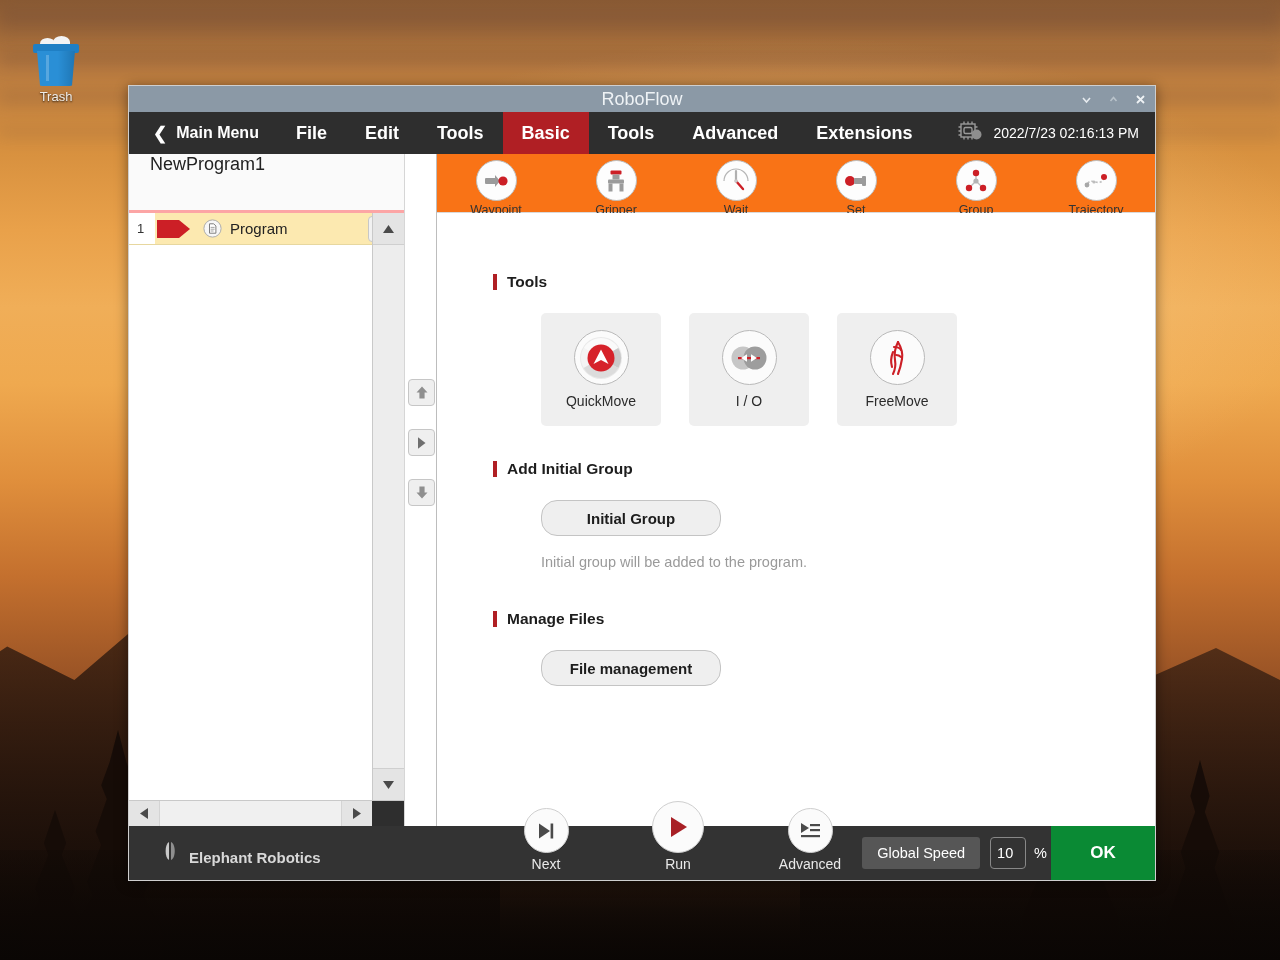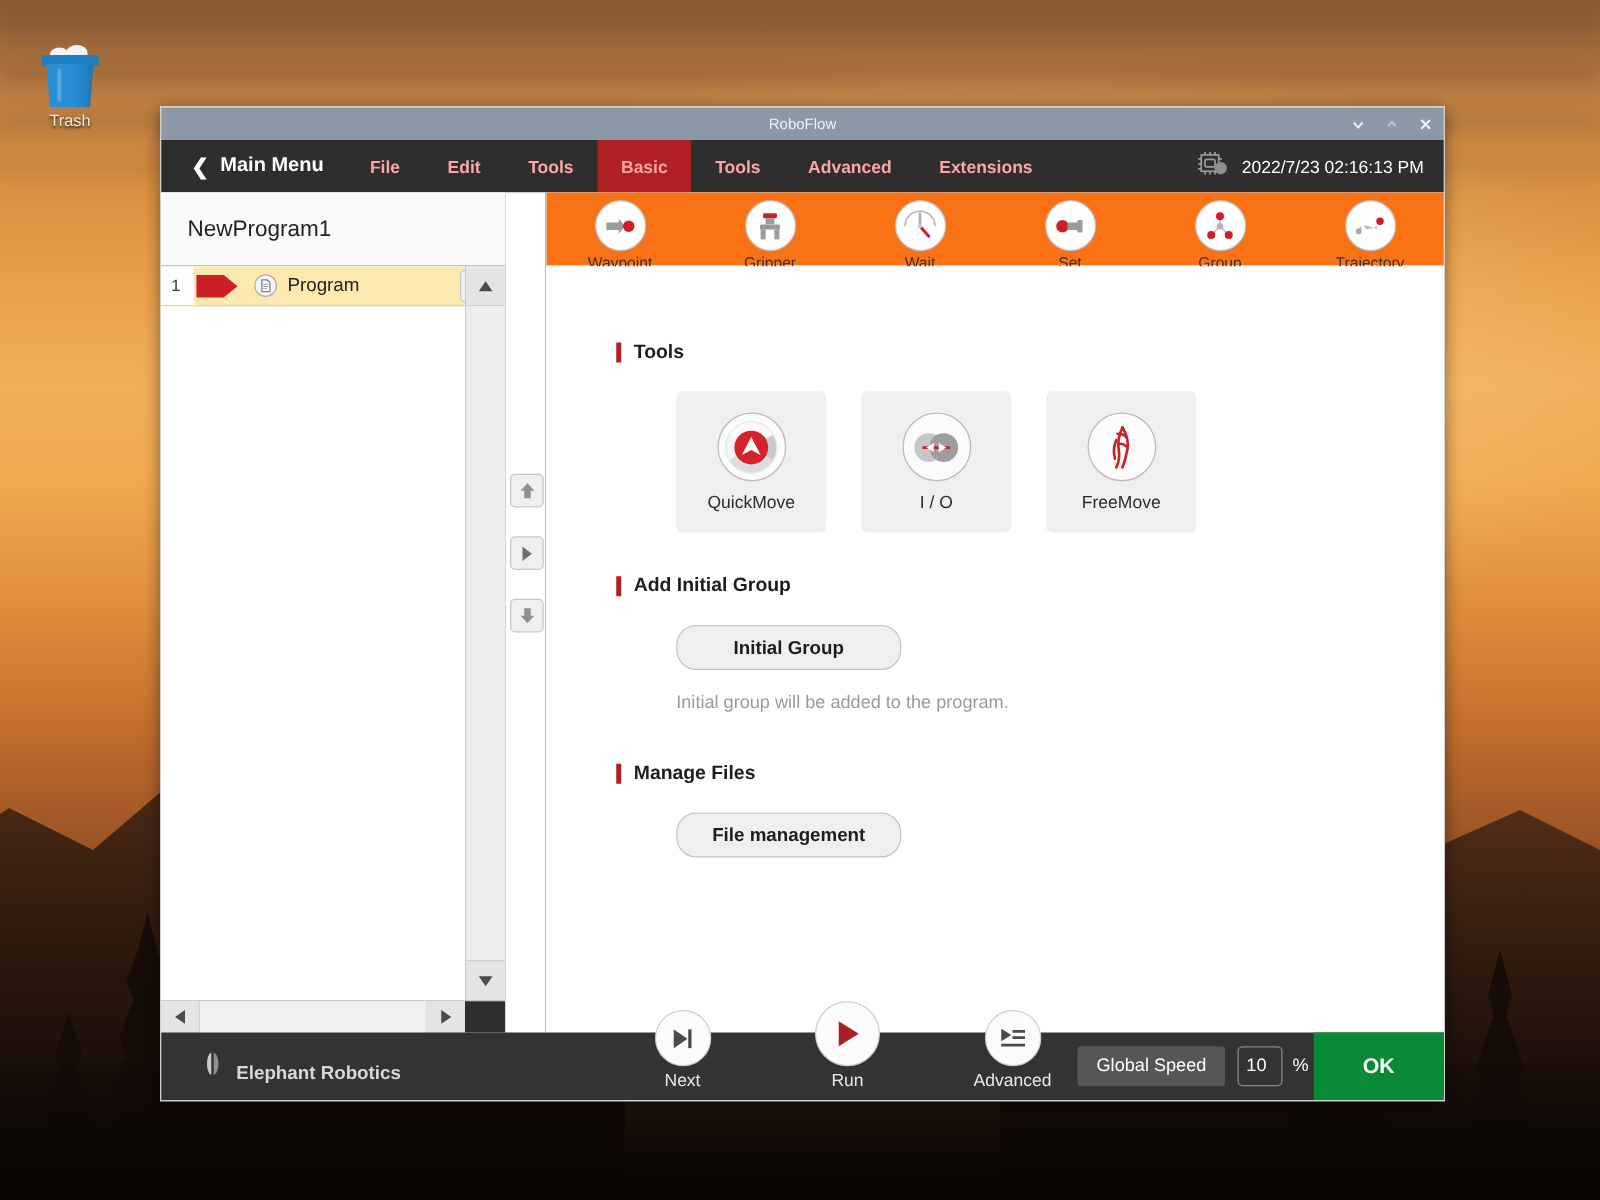--- a/index.html
+++ b/index.html
@@ -92,54 +92,54 @@
     background: #fff; border: 1px solid #cfcfcf;
     box-shadow: 0 2px 12px rgba(0,0,0,.45);
     display: flex; flex-direction: column;
   }
   
   #titlebar {
     height: 26px; background: #8b99a6; display: flex; align-items: center;
     position: relative; flex: none;
   }
   #window-title {
-    flex: 1; text-align: center; font-size: 12px; color: #eef2f5;
+    flex: 1; text-align: center; font-size: 18px; color: #eef2f5;
   }
   .win-btns { position: absolute; right: 8px; top: 0; height: 26px; display: flex; align-items: center; gap: 14px; }
   .win-btn { color: #e6ebef; font-size: 13px; line-height: 1; cursor: pointer; width: 13px; text-align: center; }
   .win-btn svg { display: block; }
 
   
   #menubar {
     height: 42px; background: #2e2e2e; display: flex; align-items: stretch; flex: none;
   }
   #main-menu-btn {
     display: flex; align-items: center; gap: 9px; padding: 0 18px 0 24px;
     color: #fff; font-size: 16px; font-weight: bold; cursor: pointer;
   }
   .chev-left { font-size: 17px; font-weight: bold; line-height: 1; }
   .menu-item {
     display: flex; align-items: center; padding: 0 19px;
-    color: #fca5a5; font-size: 14px; font-weight: bold; cursor: pointer;
+    color: #ffffff; font-size: 18px; font-weight: bold; cursor: pointer;
   }
   .menu-item.active { background: #b01f24; }
   #menu-right {
     margin-left: auto; display: flex; align-items: center; gap: 10px; padding-right: 16px;
   }
   #clock { color: #fff; font-size: 14px; }
 
   
   #body-split { flex: 1; display: flex; min-height: 0; }
 
   
   #left-panel { width: 276px; flex: none; display: flex; flex-direction: column;
     background: #fff; border-right: 1px solid #d6d6d6; }
   #program-name-bar {
-    height: 59px; background: #fafafa; border-bottom: 1px solid #fca5a5;
-    display: flex; align-items: center; padding-left: 21px; flex: none;
+    height: 59px; background: #fafafa; border-bottom: 3px solid #fca5a5;
+    display: flex; padding-left: 21px; flex: none;
   }
   #program-name { font-size: 18px; color: #222; }
   #tree-area { flex: 1; position: relative; overflow: hidden; background: #fff; }
   .tree-row {
     height: 32px; display: flex; align-items: center; background: #fce9b0;
     border-bottom: 1px solid #e7d79f; position: relative;
   }
   .tree-idx { width: 26px; text-align: left; padding-left: 8px; font-size: 13px; color: #333; background:#fff; height:100%; display:flex; align-items:center;}
   .tree-flag { width: 36px; height: 22px; margin-left: 2px; flex: none; }
   .tree-doc-icon { margin-left: 10px; width: 19px; height: 19px; flex: none; }

